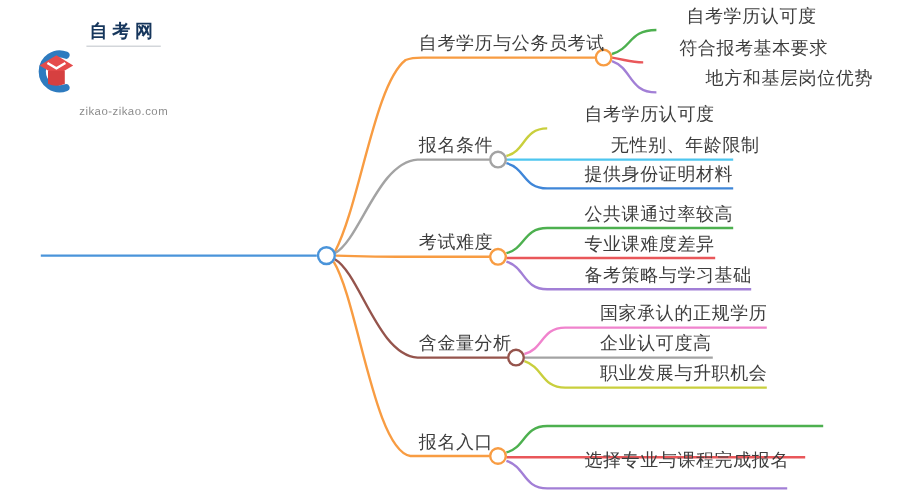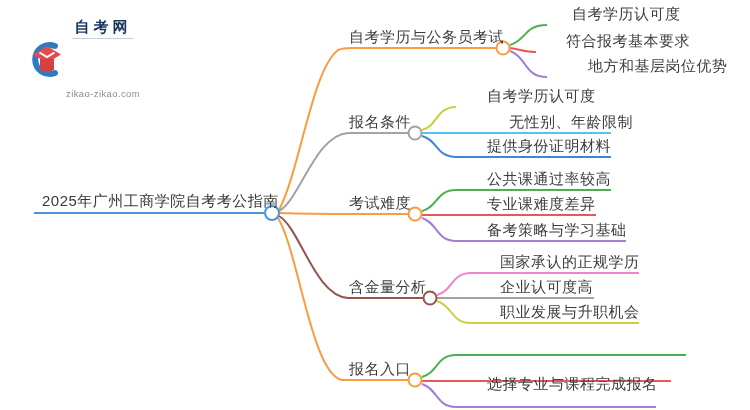--- a/index.html
+++ b/index.html
@@ -69,21 +69,20 @@
       <path d="M12 20 L26 20 L26 31 Q19 34 12 31 Z" fill="#d64040"></path>
       <path d="M11.5 13.5 L19 18 L26.5 13.5" stroke="#ffffff" stroke-width="2" fill="none"></path>
     </svg>
     <div class="logo-txt">
       <span class="logo-title">自考网</span>
       <span class="logo-rule"></span>
       <span class="logo-domain">zikao-zikao.com</span>
     </div>
   </div>
 
-  <div class="node-label root-label" style="left:42px;top:191px;">2025年广州工商学院自考考公指南</div>
 
   <div class="node-label" style="left:349px;top:27px;">自考学历与公务员考试</div>
   <div class="node-label" style="left:349px;top:112px;">报名条件</div>
   <div class="node-label" style="left:349px;top:193px;">考试难度</div>
   <div class="node-label" style="left:349px;top:277px;">含金量分析</div>
   <div class="node-label" style="left:349px;top:359px;">报名入口</div>
 
   <div class="node-label" style="left:572px;top:4px;">自考学历认可度</div>
   <div class="node-label" style="left:566px;top:31px;">符合报考基本要求</div>
   <div class="node-label" style="left:588px;top:56px;">地方和基层岗位优势</div>

